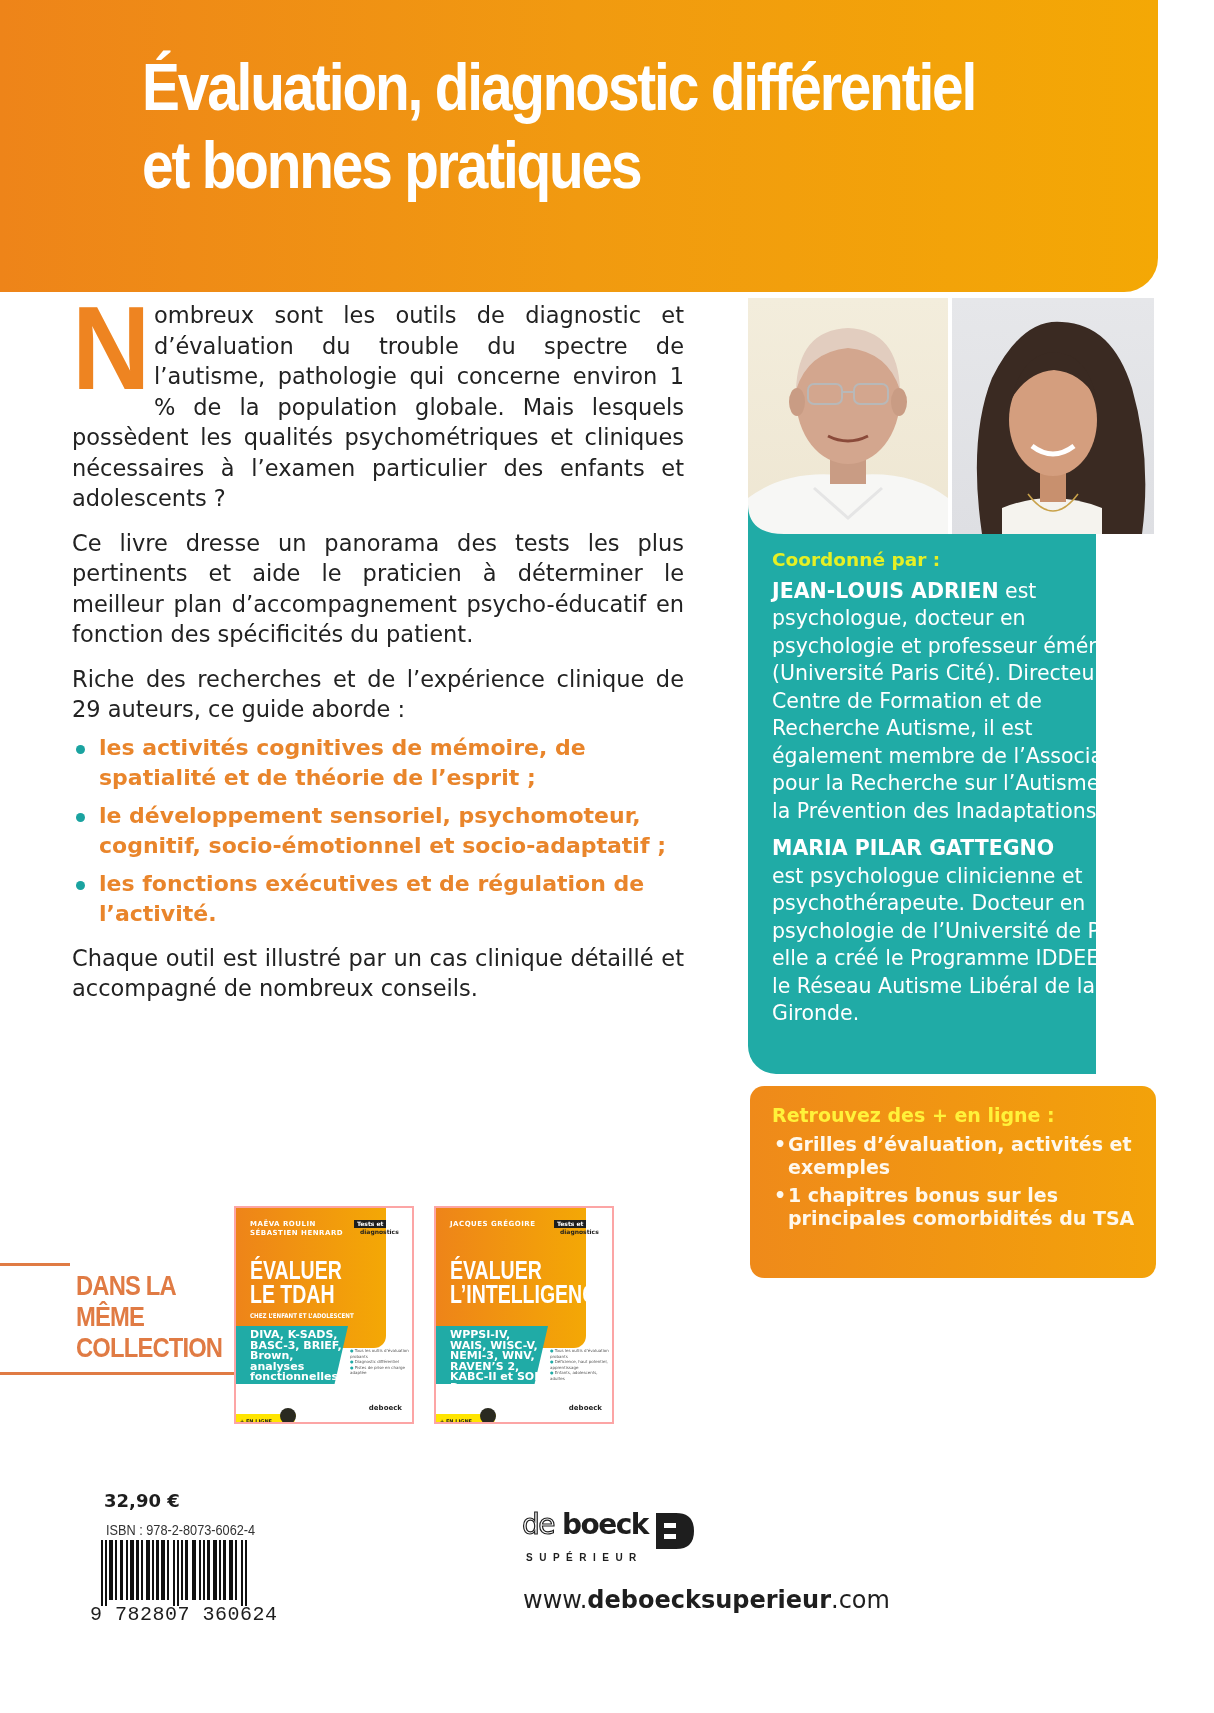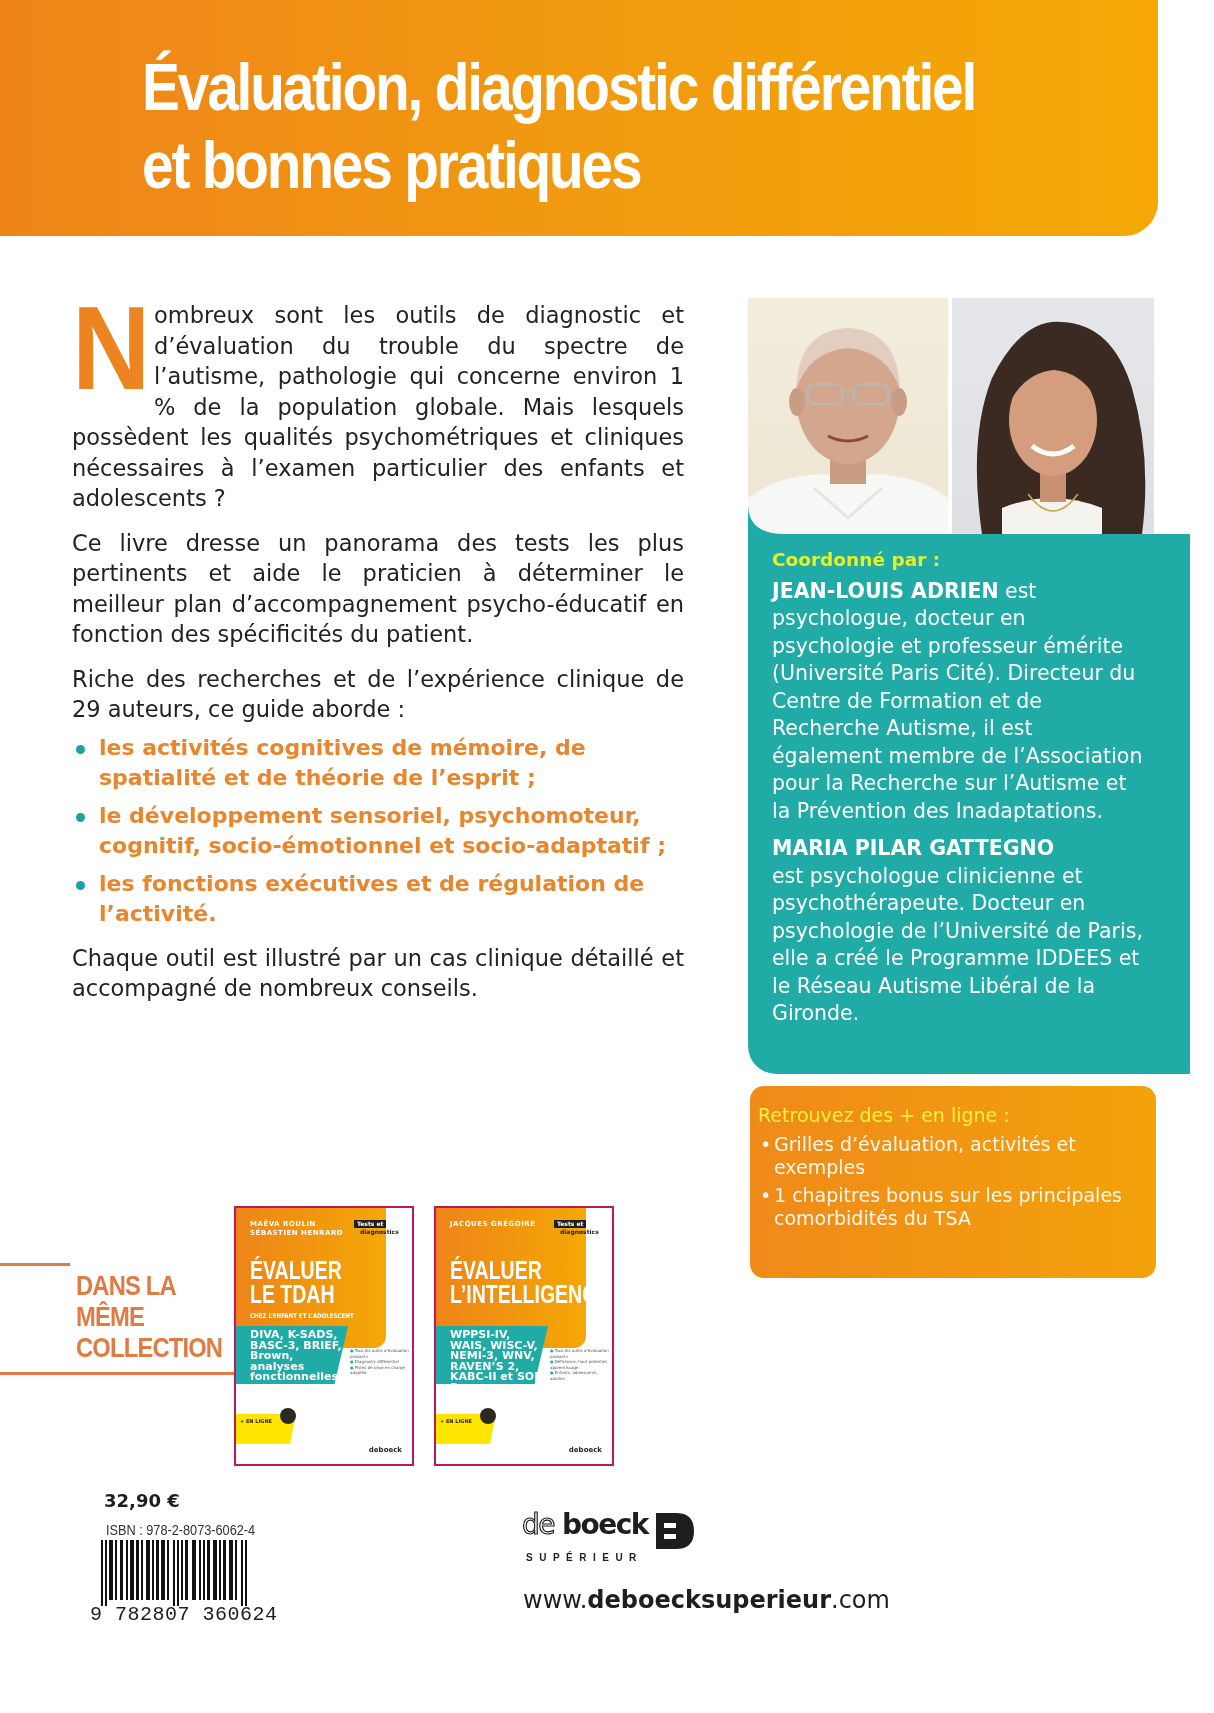--- a/index.html
+++ b/index.html
@@ -1,21 +1,21 @@
 <!DOCTYPE html>
 <html><head>
   <meta charset="utf-8">
   <style>
     * { box-sizing: border-box; margin: 0; padding: 0; }
     html, body { width: 1214px; height: 1713px; background: #ffffff; overflow: hidden; }
     body { position: relative; font-family: "DejaVu Sans", sans-serif; color: #1e1e1e; }
 
     
     .header-band {
-      position: absolute; left: 0; top: 0; width: 1158px; height: 236px;
+      position: absolute; left: 0; top: 0; width: 1158px; height: 292px;
       background: linear-gradient(90deg, #ee8419 0%, #f19a10 50%, #f4a805 100%);
       border-bottom-right-radius: 34px;
     }
     .header-title {
       position: absolute; left: 142px; top: 48px; width: 980px;
       font-family: "Liberation Sans", sans-serif; font-weight: bold;
       font-size: 66px; line-height: 78px; color: #ffffff;
       letter-spacing: -2.5px; transform: scaleX(0.86); transform-origin: left top;
       white-space: nowrap;
     }
@@ -43,58 +43,58 @@
       border-radius: 50%; background: #1aa3a0;
     }
 
     
     .photos { position: absolute; left: 748px; top: 298px; width: 406px; height: 236px; }
     .photo { position: absolute; top: 0; height: 236px; overflow: hidden; }
     .photo-1 { left: 0; width: 200px; background: linear-gradient(180deg, #f3eddc 0%, #eee6d2 100%); }
     .photo-2 { left: 204px; width: 202px; background: linear-gradient(180deg, #e6e7ea 0%, #dedfe3 100%); }
 
     .teal-box {
-      position: absolute; left: 748px; top: 534px; width: 442px; height: 540px;
+      position: absolute; left: 748px; top: 534px; width: 348px; height: 540px;
       background: #20aba6; border-bottom-left-radius: 28px;
     }
     .teal-box::before {
       content: ""; position: absolute; left: 0; top: -30px; width: 36px; height: 30px;
       background: #20aba6; border-top-left-radius: 0;
       clip-path: path("M0 0 Q0 30 36 30 L0 30 Z");
     }
     .teal-inner { position: absolute; left: 24px; top: 12px; width: 372px; color: #ffffff;
       font-family: "DejaVu Sans", sans-serif; font-size: 20.5px; line-height: 27.5px; }
     .coord-label { color: #e6f025; font-weight: bold; font-size: 18.5px; margin-bottom: 4px; }
     .bio { margin-bottom: 10px; }
     .bio-name { font-weight: bold; margin-top: 20px; }
 
     
     .online-box {
       position: absolute; left: 750px; top: 1086px; width: 406px; height: 192px;
       background: linear-gradient(90deg, #ef8a1a 0%, #f3a20a 100%);
       border-radius: 14px;
     }
-    .online-inner { position: absolute; left: 8px; top: 18px; width: 370px; color: #ffffff;
-      font-size: 19px; line-height: 23px; font-weight: normal; }
+    .online-inner { position: absolute; left: 22px; top: 18px; width: 370px; color: #ffffff;
+      font-size: 19px; line-height: 23px; font-weight: bold; }
     .online-title { color: #fff23a; font-size: 19px; margin-bottom: 6px; }
     .online-item { position: relative; padding-left: 16px; margin-bottom: 5px; color: #fff8ec; }
     .online-item::before { content: "•"; position: absolute; left: 2px; top: 0; }
 
     
     .coll-line-top { position: absolute; left: 0; top: 1263px; width: 70px; height: 3px; background: #e07b44; }
     .coll-line-bottom { position: absolute; left: 0; top: 1372px; width: 234px; height: 3px; background: #e07b44; }
     .coll-label {
       position: absolute; left: 76px; top: 1270px; width: 170px;
       font-family: "Liberation Sans", sans-serif; font-weight: bold; font-size: 28px; line-height: 31px;
       color: #e07b44; letter-spacing: -1px; transform: scaleX(0.85); transform-origin: left top;
     }
 
     .mini-book {
-      position: absolute; top: 1206px; width: 180px; height: 260px;
-      background: #ffffff; border: 2px solid #be185d; overflow: hidden;
+      position: absolute; top: 1206px; width: 180px; height: 218px;
+      background: #ffffff; border: 2px solid #fca5a5; overflow: hidden;
     }
     .mini-book.b1 { left: 234px; }
     .mini-book.b2 { left: 434px; }
     .mb-orange {
       position: absolute; left: 0; top: 0; width: 150px; height: 140px;
       background: linear-gradient(90deg, #ee8419, #f4a805); border-bottom-right-radius: 12px;
     }
     .mb-authors { position: absolute; left: 14px; top: 12px; font-size: 7px; line-height: 9px; color: #ffffff; font-weight: bold; letter-spacing: 0.5px; }
     .mb-series { position: absolute; left: 118px; top: 12px; width: 54px; height: 22px; font-size: 6px; line-height: 8px; }
     .mb-series-a { display: inline-block; background: #1e1e1e; color: #fff; padding: 0 3px; font-weight: bold; }

